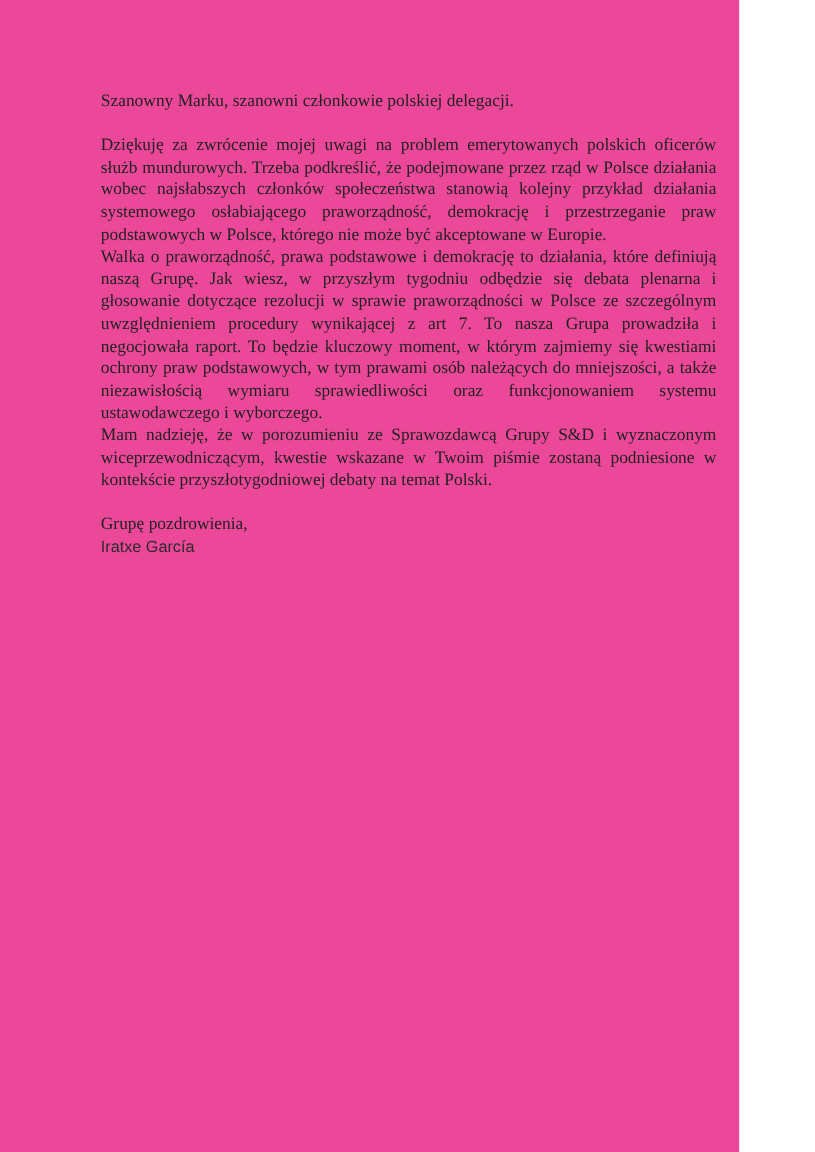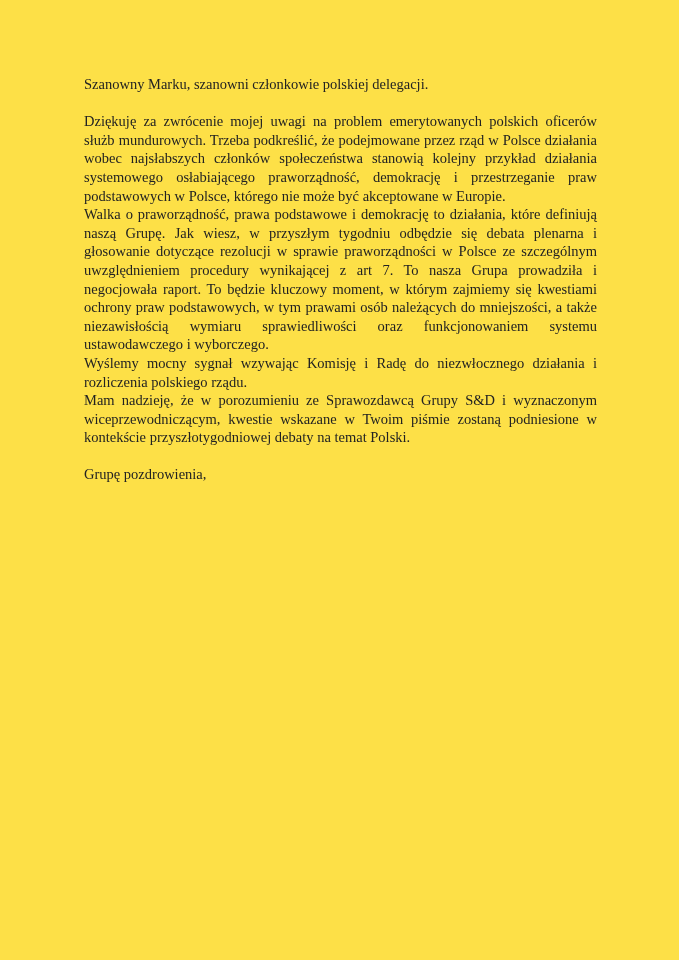--- a/index.html
+++ b/index.html
@@ -2,23 +2,23 @@
 <html><head>
 <meta charset="utf-8">
 <style>
   html, body {
     margin: 0;
     padding: 0;
     background: #ffffff;
   }
   .page {
     position: relative;
-    width: 679px;
+    width: 616px;
     height: 960px;
-    background: #fde047;
+    background: #ec4899;
     overflow: hidden;
   }
   .letter {
     position: absolute;
     left: 84px;
     top: 75px;
     width: 513px;
     color: #222222;
     font-family: "Liberation Serif", serif;
     font-size: 14.5px;
@@ -52,21 +52,21 @@
 </head>
 <body>
 
 <div class="page">
   <div class="letter">
     <p class="greeting">Szanowny Marku, szanowni członkowie polskiej delegacji.</p>
 
     <div>
         <p class="body-paragraph">Dziękuję za zwrócenie mojej uwagi na problem emerytowanych polskich oficerów służb mundurowych. Trzeba podkreślić, że podejmowane przez rząd w Polsce działania wobec najsłabszych członków społeczeństwa stanowią kolejny przykład działania systemowego osłabiającego praworządność, demokrację i przestrzeganie praw podstawowych w Polsce, którego nie może być akceptowane w Europie.</p>
         <p class="body-paragraph">Walka o praworządność, prawa podstawowe i demokrację to działania, które definiują naszą Grupę. Jak wiesz, w przyszłym tygodniu odbędzie się debata plenarna i głosowanie dotyczące rezolucji w sprawie praworządności w Polsce ze szczególnym uwzględnieniem procedury wynikającej z art 7. To nasza Grupa prowadziła i negocjowała raport. To będzie kluczowy moment, w którym zajmiemy się kwestiami ochrony praw podstawowych, w tym prawami osób należących do mniejszości, a także niezawisłością wymiaru sprawiedliwości oraz funkcjonowaniem systemu ustawodawczego i wyborczego.</p>
-        <p class="body-paragraph">Wyślemy mocny sygnał wzywając Komisję i Radę do niezwłocznego działania i rozliczenia polskiego rządu.</p>
         <p class="body-paragraph">Mam nadzieję, że w porozumieniu ze Sprawozdawcą Grupy S&amp;D i wyznaczonym wiceprzewodniczącym, kwestie wskazane w Twoim piśmie zostaną podniesione w kontekście przyszłotygodniowej debaty na temat Polski.</p>
       </div>
 
     <div class="closing-block">
       <p class="closing">Grupę pozdrowienia,</p>
+      <p class="signature">Iratxe García</p>
     </div>
   </div>
 </div>
 
 </body></html>

